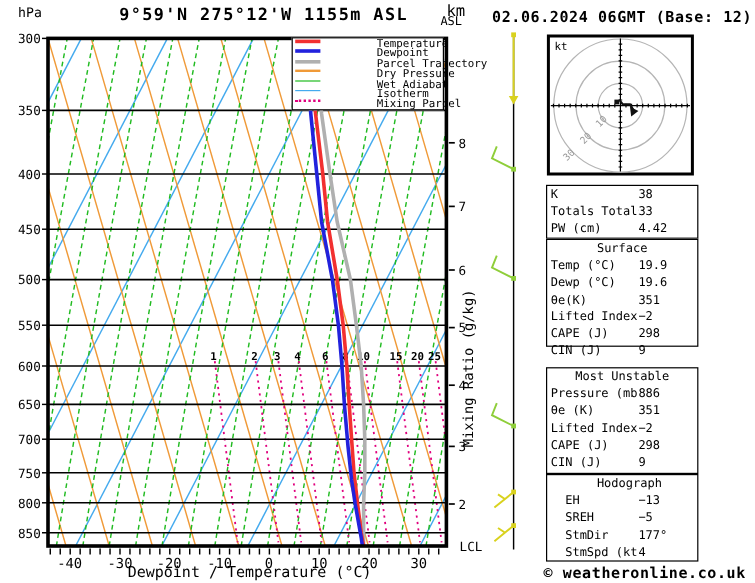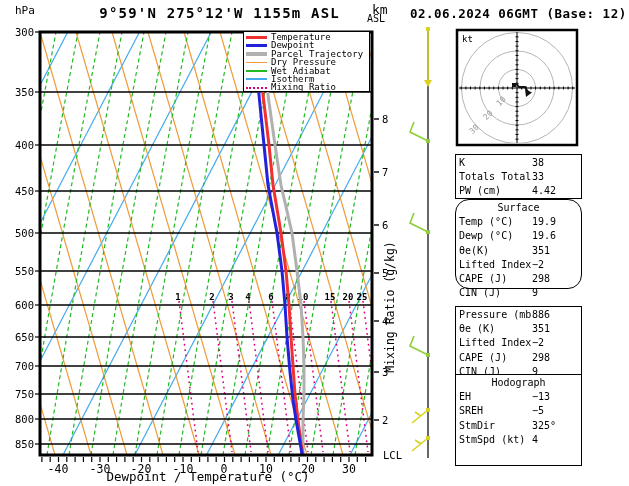--- a/index.html
+++ b/index.html
@@ -13,21 +13,21 @@
   .t12{font-size:12.5px;}
   .t9{font-size:9px;}
   .mixlab{font-size:9px;font-weight:bold;}
   .ring{font-size:8px;fill:#999;}
   .hpa{left:15px;top:4px;font-size:11px;text-align:right;}
   .title{left:40px;top:5px;width:300px;text-align:right;font-size:14px;font-weight:bold;letter-spacing:1.2px;white-space:nowrap;}
   .km{left:372px;top:2px;font-size:13px;}
   .asl{left:367px;top:13px;font-size:10px;}
   .date{left:394px;top:6px;font-size:12.5px;font-weight:bold;letter-spacing:0.5px;white-space:nowrap;margin-left:16px;}
   .legend{left:243px;top:31px;width:127px;height:61px;border:1px solid #000;background:#fff;padding:1px 0 0 2px;box-sizing:border-box;}
-  .lrow{display:flex;align-items:center;height:8.4px;font-size:9px;line-height:8.4px;white-space:nowrap;}
+  .lrow{display:flex;align-items:flex-start;height:8.4px;font-size:9px;line-height:8.4px;white-space:nowrap;gap:43px;}
   .lsw{display:inline-block;width:21px;margin-right:4px;flex:none;}
   .pbox{border:1px solid #000;left:455px;width:127px;background:#fff;font-size:10px;line-height:14.2px;box-sizing:border-box;padding-top:1px;}
   .phead{text-align:center;}
   .prow{display:flex;padding:0 3px;white-space:nowrap;}
   .plbl{flex:1;overflow:hidden;}
   .pval{width:46px;flex:none;}
   .footer{left:453px;top:470px;font-size:12.5px;font-weight:bold;letter-spacing:0.5px;}
 </style>
 </head>
 <body>
@@ -347,39 +347,39 @@
       <div class="lrow">
         <span class="lsw" style="height: 1.5px; background: rgb(33, 187, 33);"></span>
         <span>Wet Adiabat</span>
       </div>
       <div class="lrow">
         <span class="lsw" style="height: 1.5px; background: rgb(68, 170, 238);"></span>
         <span>Isotherm</span>
       </div>
       <div class="lrow">
         <span class="lsw" style="height: 0px; border-top: 2px dotted rgb(224, 0, 126);"></span>
-        <span>Mixing Ratio</span>
+        <span>Mixing Parcel</span>
       </div>
     </div>
 
   <div class="pbox" style="top:154px;height:45px;">
       <div class="prow">
         <span class="plbl">K</span>
         <span class="pval">38</span>
       </div>
       <div class="prow">
         <span class="plbl">Totals Totals</span>
         <span class="pval">33</span>
       </div>
       <div class="prow">
         <span class="plbl">PW (cm)</span>
         <span class="pval">4.42</span>
       </div>
     </div>
-  <div class="pbox" style="top:199px;height:90px;border-radius:14px;">
+  <div class="pbox" style="top:199px;height:90px;">
     <div class="phead">Surface</div>
   <div class="prow">
         <span class="plbl">Temp (°C)</span>
         <span class="pval">19.9</span>
       </div>
       <div class="prow">
         <span class="plbl">Dewp (°C)</span>
         <span class="pval">19.6</span>
       </div>
       <div class="prow">
@@ -393,20 +393,21 @@
       <div class="prow">
         <span class="plbl">CAPE (J)</span>
         <span class="pval">298</span>
       </div>
       <div class="prow">
         <span class="plbl">CIN (J)</span>
         <span class="pval">9</span>
       </div>
     </div>
   <div class="pbox" style="top:306px;height:89px;">
+    <div class="phead">Most Unstable</div>
   <div class="prow">
         <span class="plbl">Pressure (mb)</span>
         <span class="pval">886</span>
       </div>
       <div class="prow">
         <span class="plbl">θe (K)</span>
         <span class="pval">351</span>
       </div>
       <div class="prow">
         <span class="plbl">Lifted Index</span>
@@ -414,33 +415,34 @@
       </div>
       <div class="prow">
         <span class="plbl">CAPE (J)</span>
         <span class="pval">298</span>
       </div>
       <div class="prow">
         <span class="plbl">CIN (J)</span>
         <span class="pval">9</span>
       </div>
     </div>
-  <div class="pbox" style="top:374px;height:92px;">
+  <div class="pbox" style="top:395px;height:73px;padding-left:12px;">
     <div class="phead">Hodograph</div>
   <div class="prow">
         <span class="plbl">EH</span>
         <span class="pval">−13</span>
       </div>
       <div class="prow">
         <span class="plbl">SREH</span>
         <span class="pval">−5</span>
       </div>
       <div class="prow">
         <span class="plbl">StmDir</span>
-        <span class="pval">325°</span>
+        <span class="pval">177°</span>
       </div>
       <div class="prow">
         <span class="plbl">StmSpd (kt)</span>
         <span class="pval">4</span>
       </div>
     </div>
 
+  <div class="footer">© weatheronline.co.uk</div>
 </div>
 
 </body></html>

